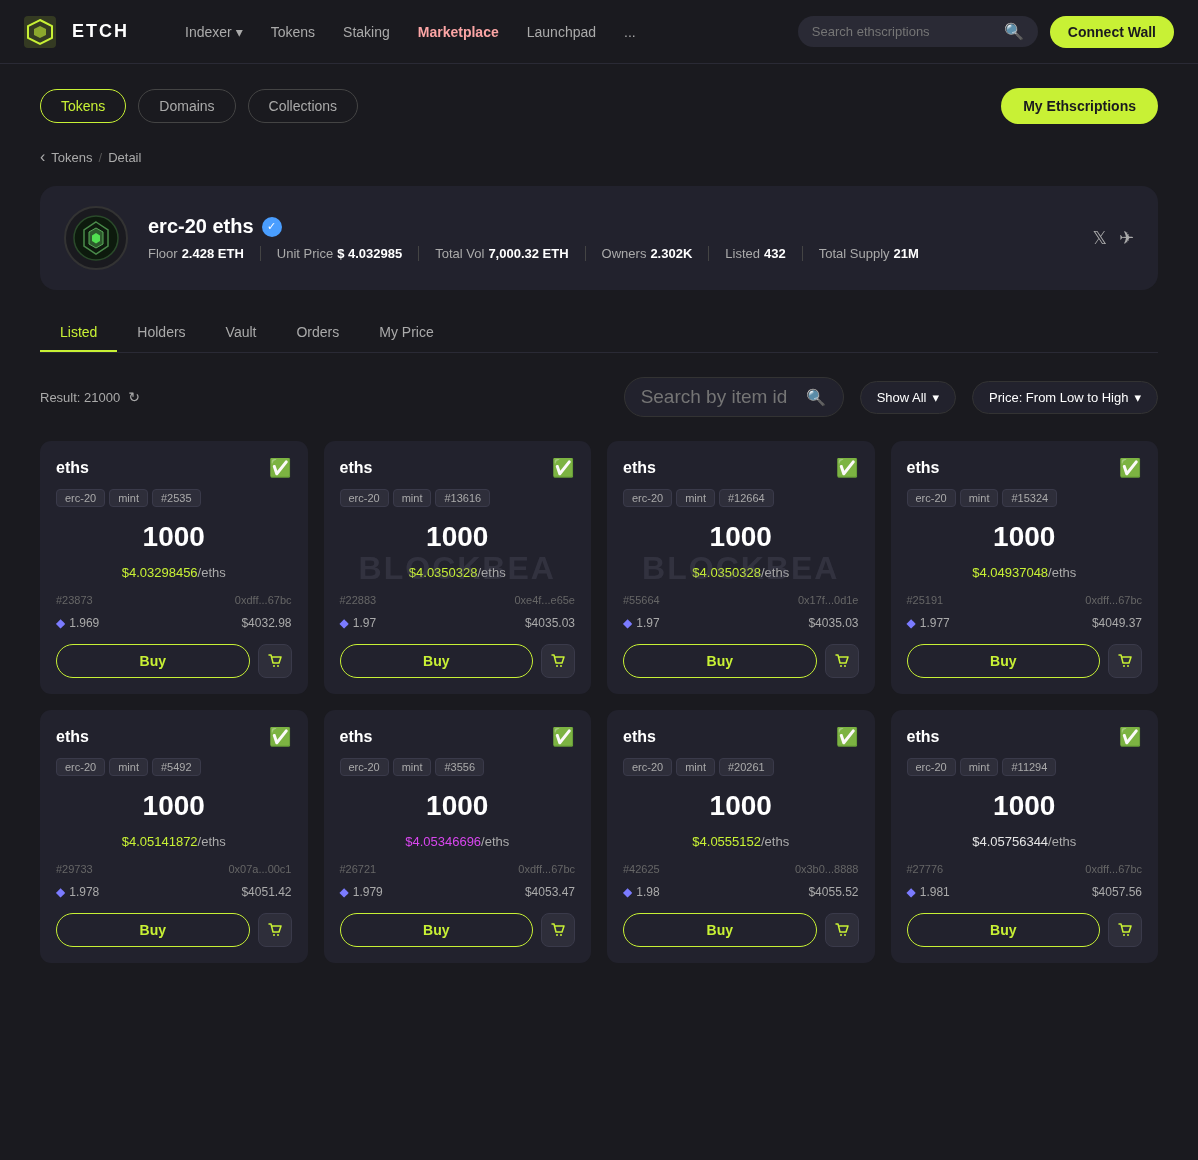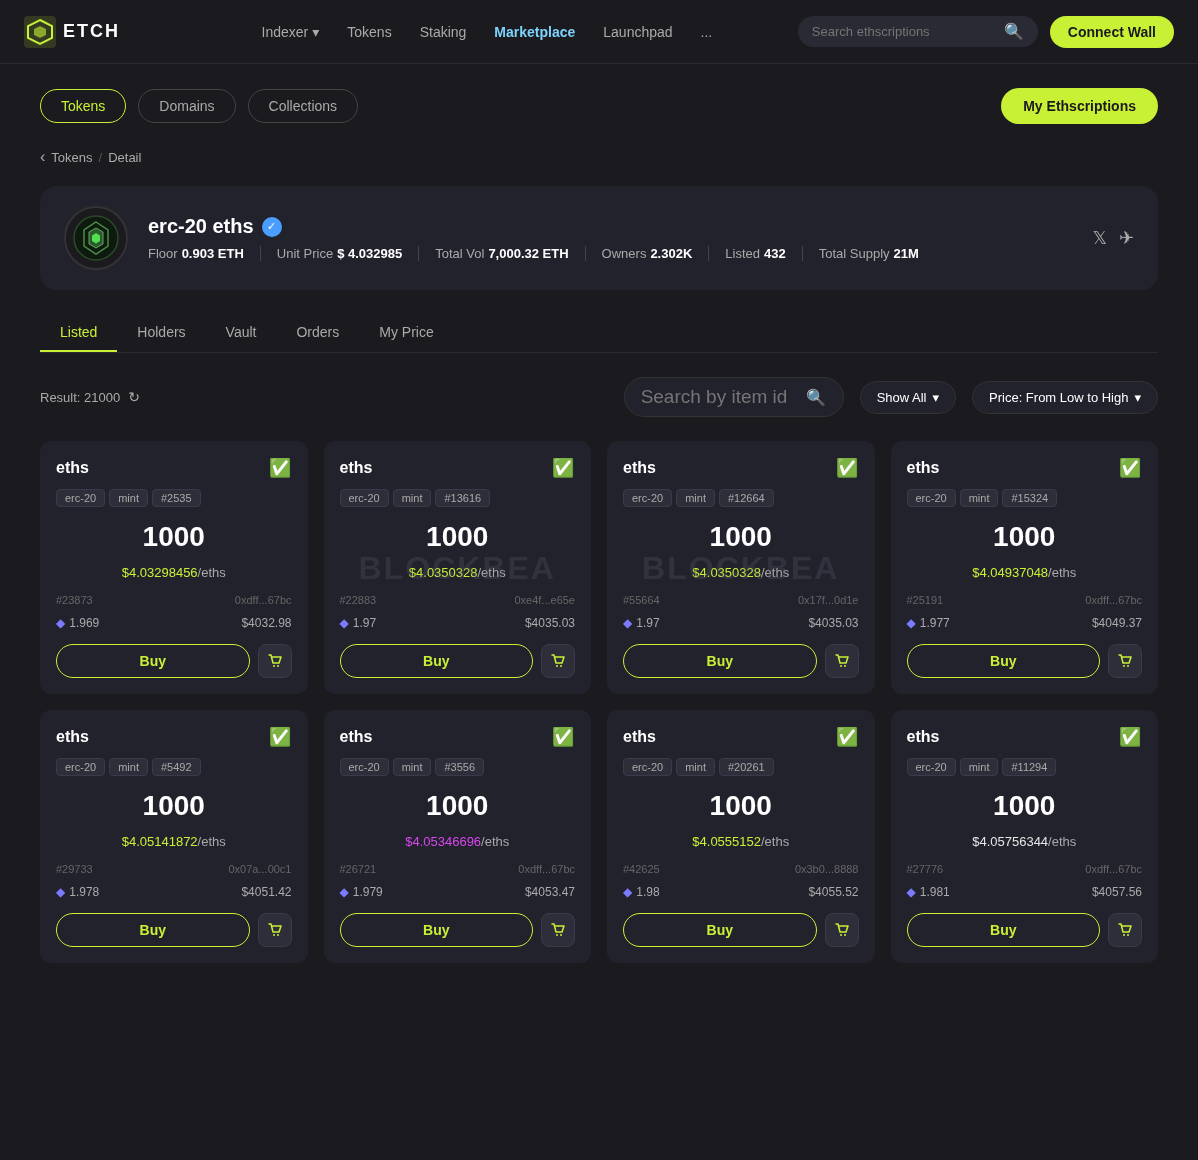--- a/index.html
+++ b/index.html
@@ -16,46 +16,45 @@
       display: flex;
       align-items: center;
       padding: 0 24px;
       height: 64px;
       background: #1a1a1f;
       border-bottom: 1px solid #2a2a35;
     }
     .nav-logo {
       display: flex;
       align-items: center;
-      gap: 7px;
+      gap: 16px;
       margin-right: 56px;
     }
     .nav-logo-icon {
       width: 32px; height: 32px;
     }
     .nav-logo-text {
       font-size: 18px;
       font-weight: 700;
       color: #fff;
       letter-spacing: 2px;
     }
     .nav-links {
       display: flex;
       align-items: center;
       gap: 28px;
       flex: 1;
-      justify-content: center;
     }
     .nav-link {
       color: #aaa;
       font-size: 14px;
       cursor: pointer;
       display: flex; align-items: center; gap: 4px;
     }
-    .nav-link.active { color: #7dd3fc; font-weight: 600; }
+    .nav-link.active { color: #fca5a5; font-weight: 600; }
     .nav-right {
       display: flex;
       align-items: center;
       gap: 12px;
     }
     .search-bar {
       display: flex;
       align-items: center;
       background: #2a2a35;
       border-radius: 20px;
@@ -468,21 +467,21 @@
       </svg>
     </div>
     <div class="token-info">
       <div class="token-name-row">
         <span class="token-name">erc-20 eths</span>
         <span class="verified-badge">✓</span>
       </div>
       <div class="token-stats">
         <div class="stat-item">
           <span>Floor</span>
-          <span class="stat-value">0.903 ETH</span>
+          <span class="stat-value">2.428 ETH</span>
         </div>
         <div class="stat-item">
           <span>Unit Price</span>
           <span class="stat-value">$ 4.032985</span>
         </div>
         <div class="stat-item">
           <span>Total Vol</span>
           <span class="stat-value">7,000.32 ETH</span>
         </div>
         <div class="stat-item">

